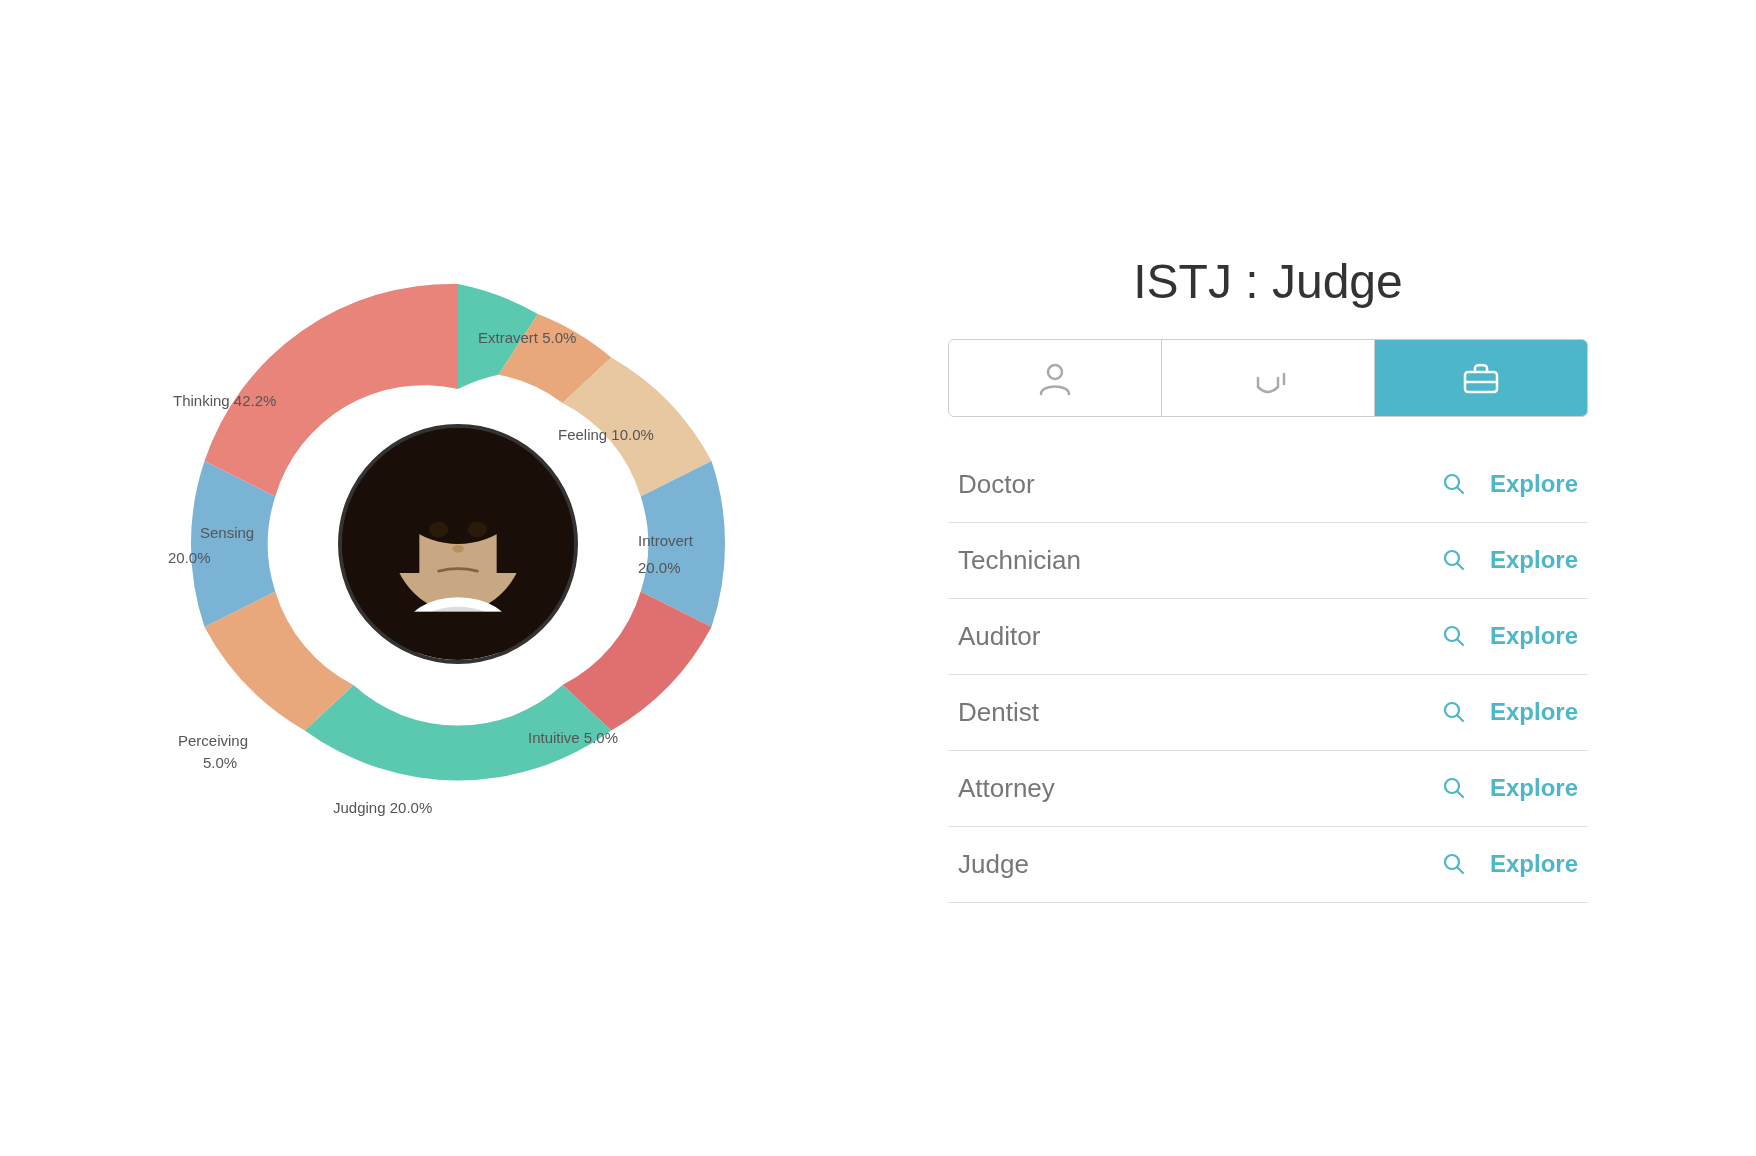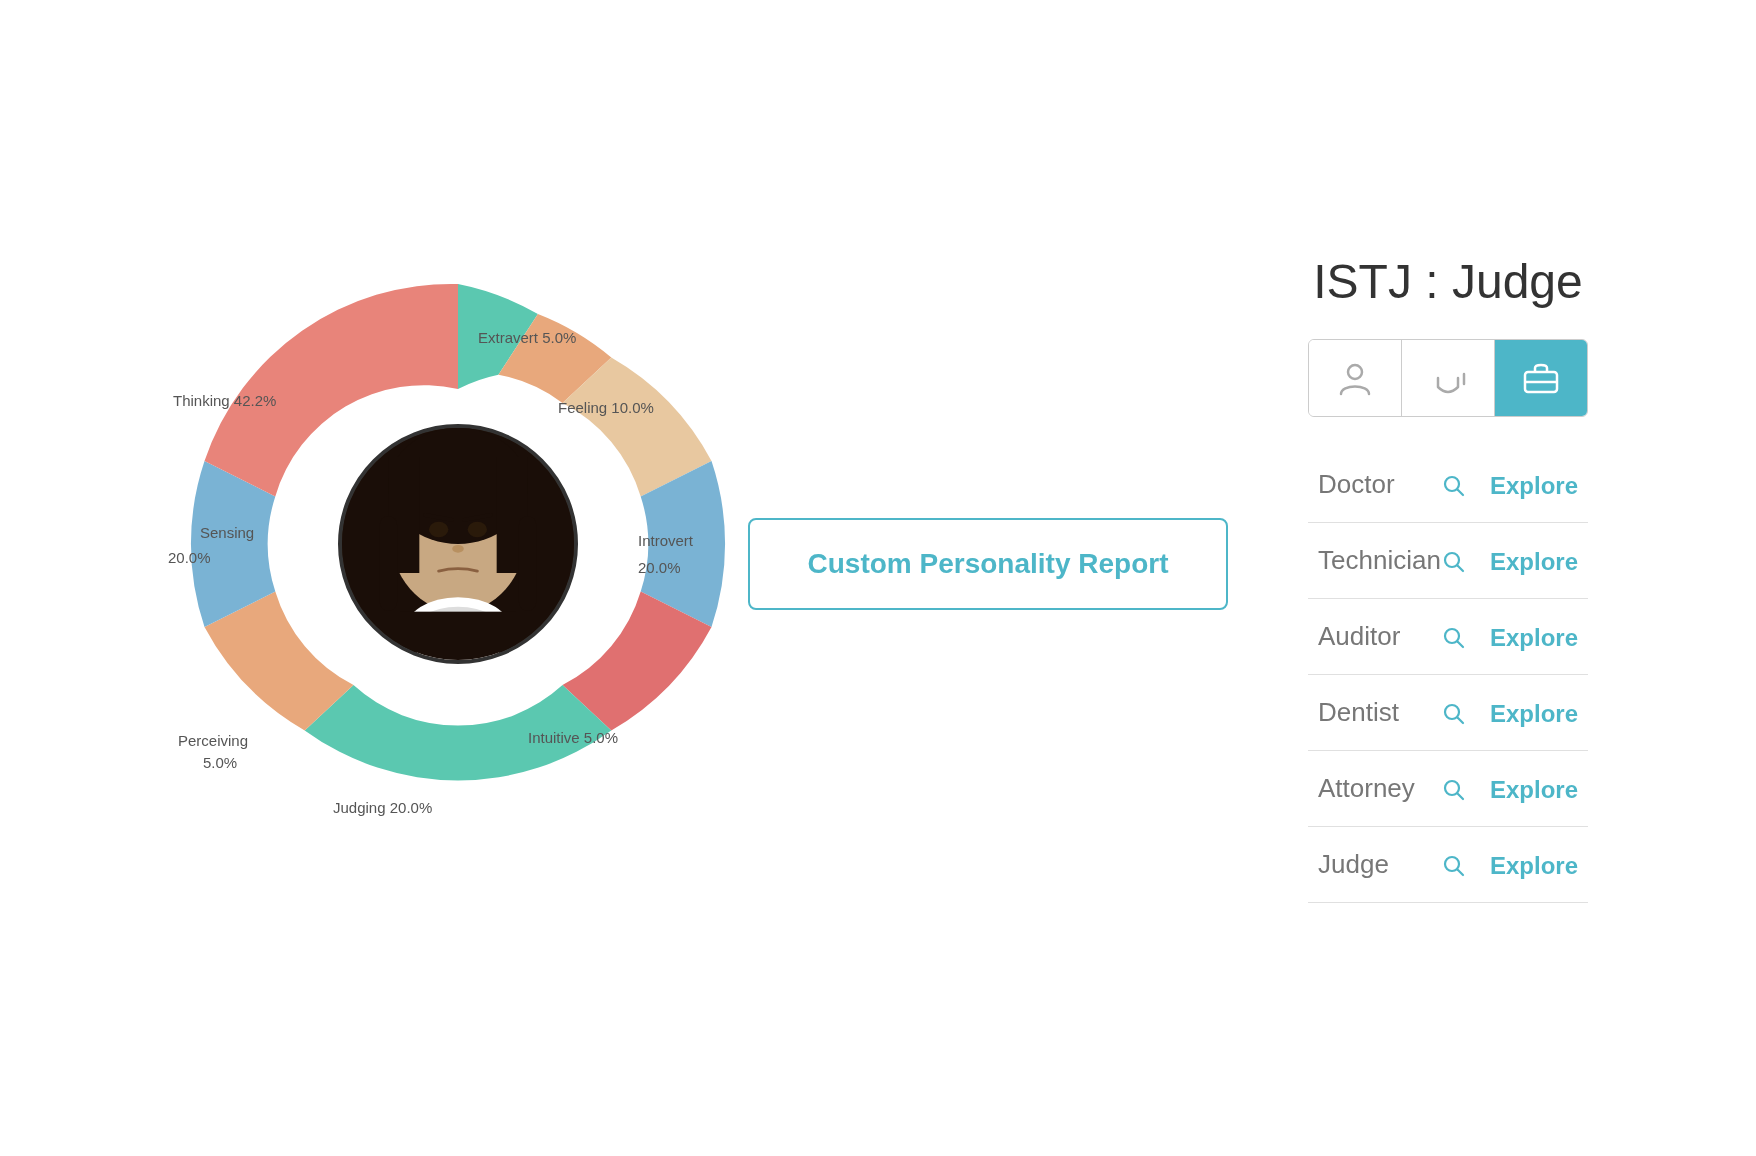--- a/index.html
+++ b/index.html
@@ -107,21 +107,21 @@
     .tab.active { background: #4db6c8; }
     .tab svg { width: 36px; height: 36px; }
     .tab.active svg path, .tab.active svg circle, .tab.active svg line, .tab.active svg rect, .tab.active svg polyline { stroke: #fff; }
     .tab:not(.active) svg path, .tab:not(.active) svg circle, .tab:not(.active) svg line, .tab:not(.active) svg rect, .tab:not(.active) svg polyline { stroke: #aaa; }
     .career-list {
       display: flex;
       flex-direction: column;
     }
     .career-item {
       display: flex;
-      align-items: flex-end;
+      align-items: center;
       justify-content: space-between;
       padding: 22px 10px;
       border-bottom: 1.5px solid #e0e0e0;
     }
     .career-name {
       font-size: 26px;
       color: #777;
       font-weight: 400;
     }
     .explore-btn {
@@ -197,35 +197,32 @@
 
           <rect x="60" y="190" width="120" height="55" fill="#1a0e08"></rect>
 
           <line x1="48" y1="100" x2="48" y2="180" stroke="#1a0e08" stroke-width="18" stroke-linecap="round"></line>
           <line x1="192" y1="100" x2="192" y2="180" stroke="#1a0e08" stroke-width="18" stroke-linecap="round"></line>
         </svg>
       </div>
       
       
       <div class="chart-label" style="top: 75px; left: 310px;">Extravert 5.0%</div>
-      <div class="chart-label" style="top: 145px; left: 390px;">Feeling 10.0%</div>
+      <div class="chart-label" style="top: 172px; left: 390px;">Feeling 10.0%</div>
       <div class="chart-label" style="top: 278px; left: 470px;">Introvert</div>
       <div class="chart-label" style="top: 305px; left: 470px;">20.0%</div>
       <div class="chart-label" style="top: 475px; left: 360px;">Intuitive 5.0%</div>
       <div class="chart-label" style="top: 545px; left: 165px;">Judging 20.0%</div>
       <div class="chart-label" style="top: 478px; left: 10px;">Perceiving</div>
       <div class="chart-label" style="top: 500px; left: 35px;">5.0%</div>
       <div class="chart-label" style="top: 270px; left: 0px; margin-left: 32px;">Sensing</div>
       <div class="chart-label" style="top: 295px; left: 0px;">20.0%</div>
       <div class="chart-label" style="top: 138px; left: 5px;">Thinking 42.2%</div>
     </div>
 
-    <div class="report-btn-wrapper">
-      <button class="report-btn">Custom Personality Report</button>
-    </div>
   </div>
 
   <div class="right-panel">
     <h1 class="personality-title">ISTJ : Judge</h1>
 
     <div class="tabs">
       <div class="tab">
         <svg viewBox="0 0 36 36" fill="none" xmlns="http://www.w3.org/2000/svg">
           <circle cx="18" cy="12" r="7" stroke-width="2.5" fill="none"></circle>
           <path d="M4 34 C4 24 32 24 32 34" stroke-width="2.5" fill="none" stroke-linecap="round"></path>

